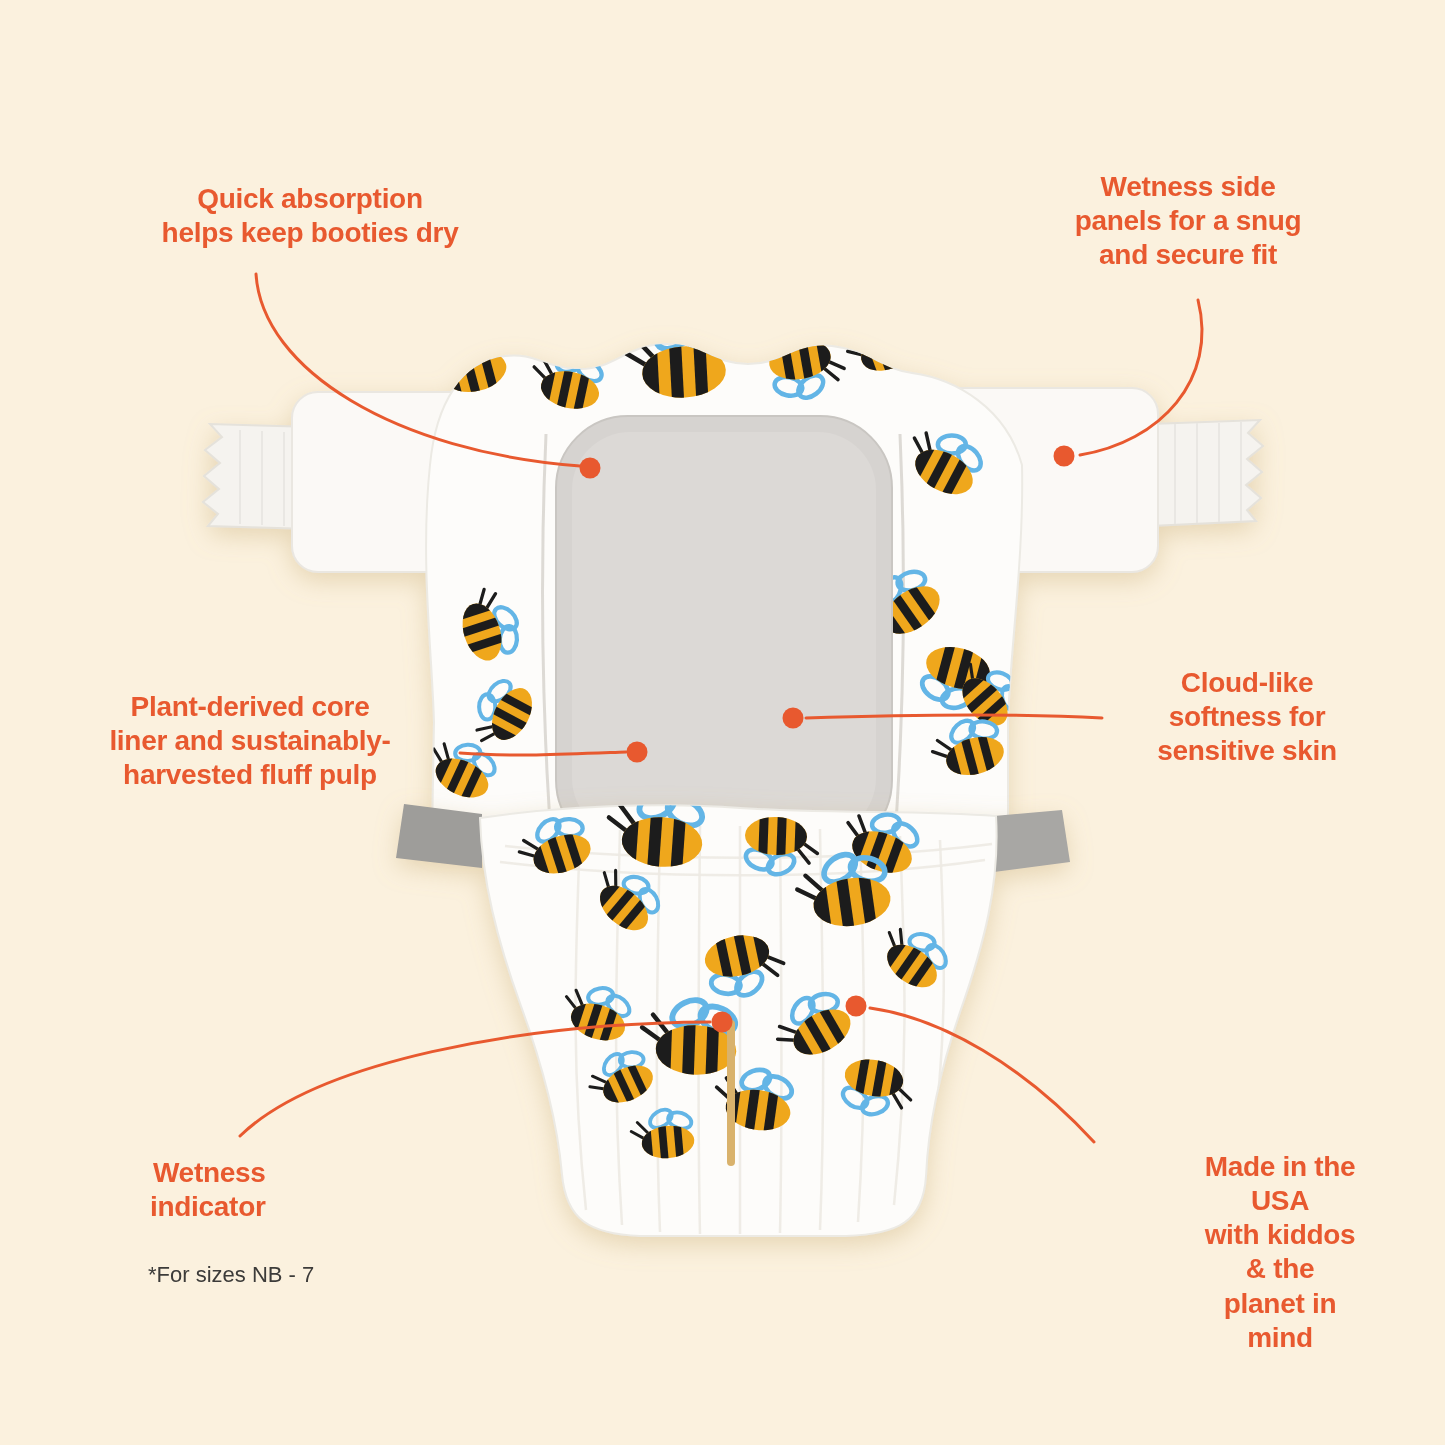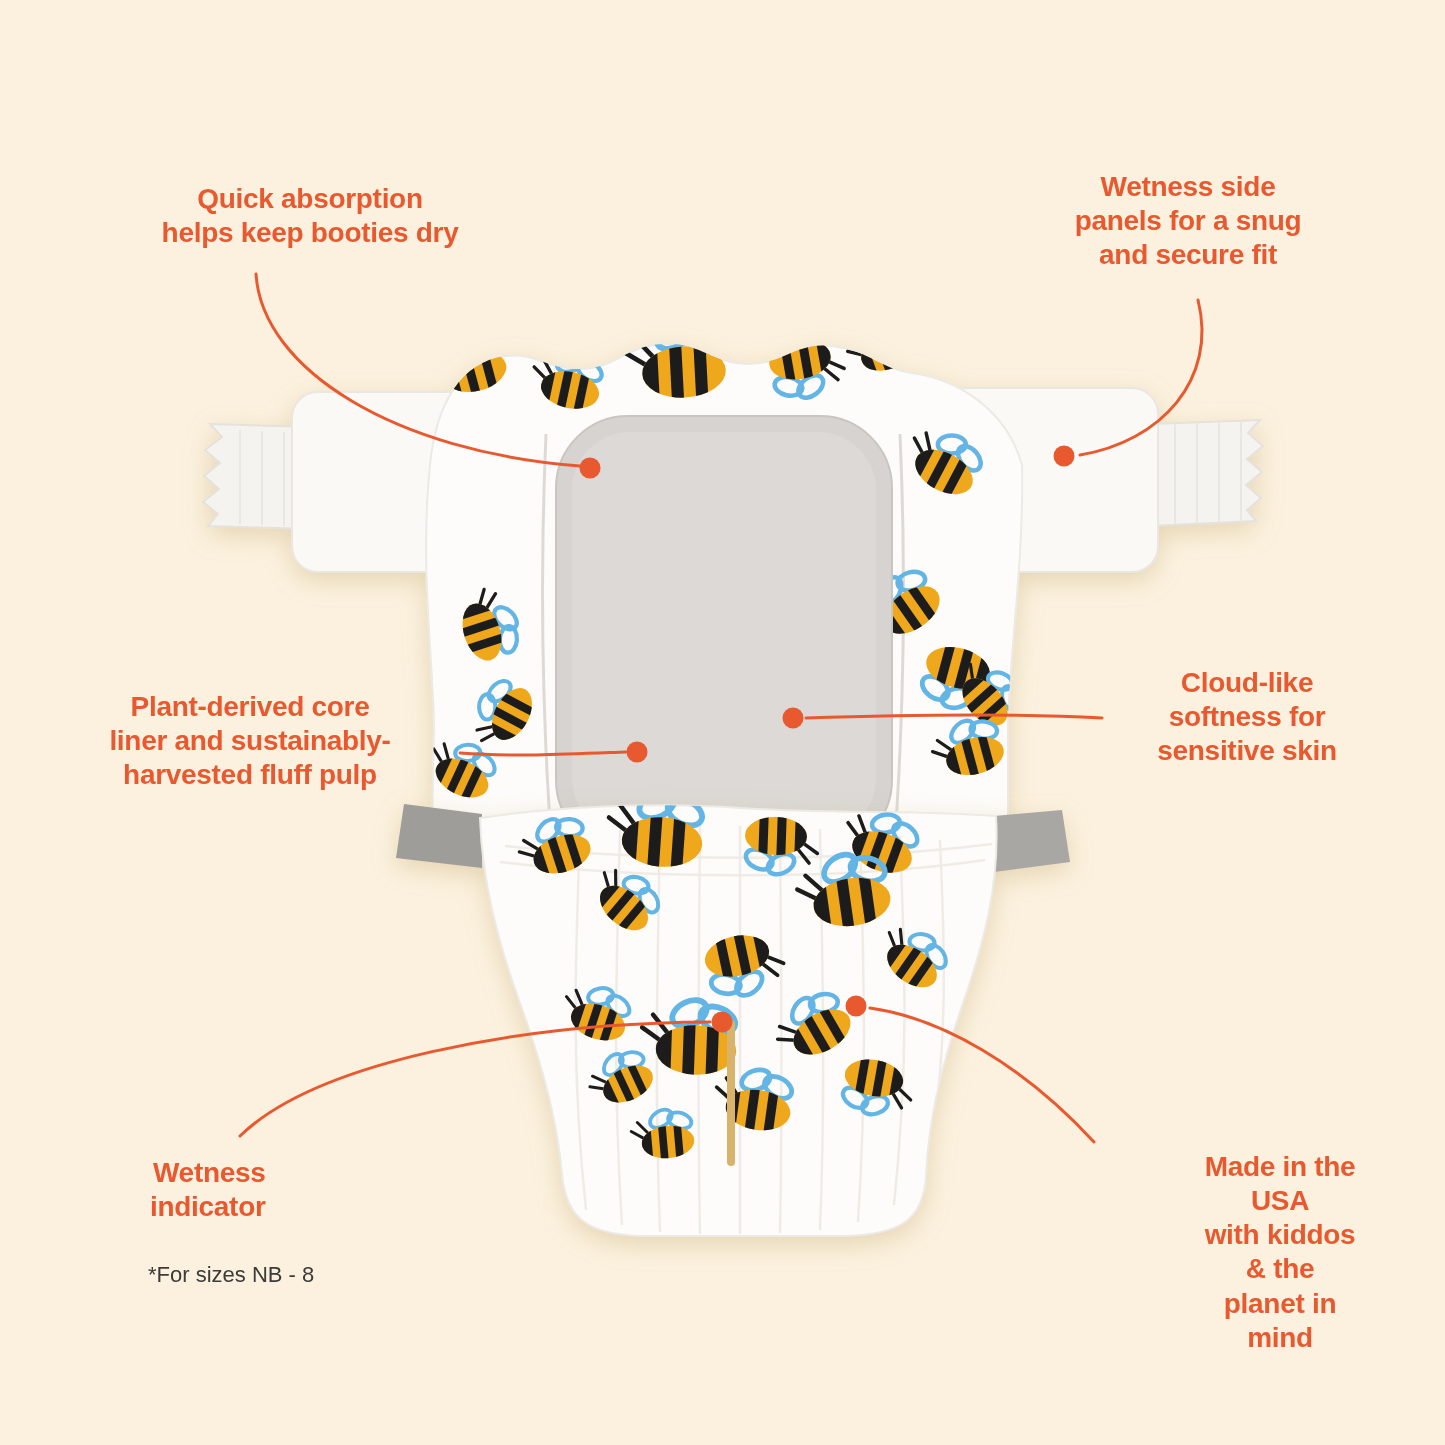--- a/index.html
+++ b/index.html
@@ -201,18 +201,18 @@
 softness for
 sensitive skin</div>
 
   <div class="callout center" style="left:250px;top:690px">Plant-derived core
 liner and sustainably-
 harvested fluff pulp</div>
 
   <div class="callout left-align" style="left:150px;top:1156px">Wetness
 indicator</div>
 
-  <div class="footnote" style="left:148px;top:1262px">*For sizes NB - 8</div>
+  <div class="footnote" style="left:148px;top:1262px">*For sizes NB - 7</div>
 
   <div class="callout center" style="left:1280px;top:1150px">Made in the USA
 with kiddos &amp; the
 planet in mind</div>
 </div>
 
 </body></html>

